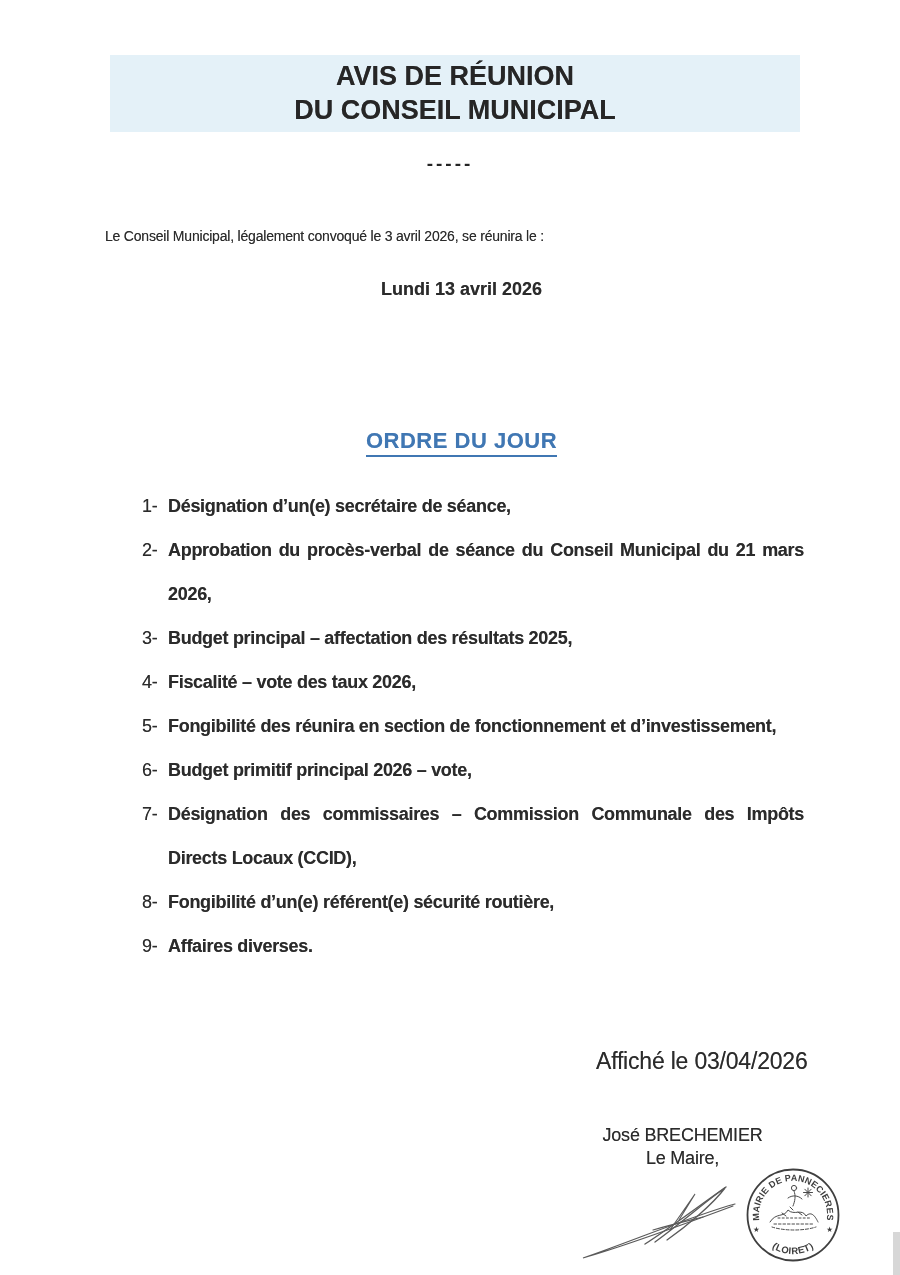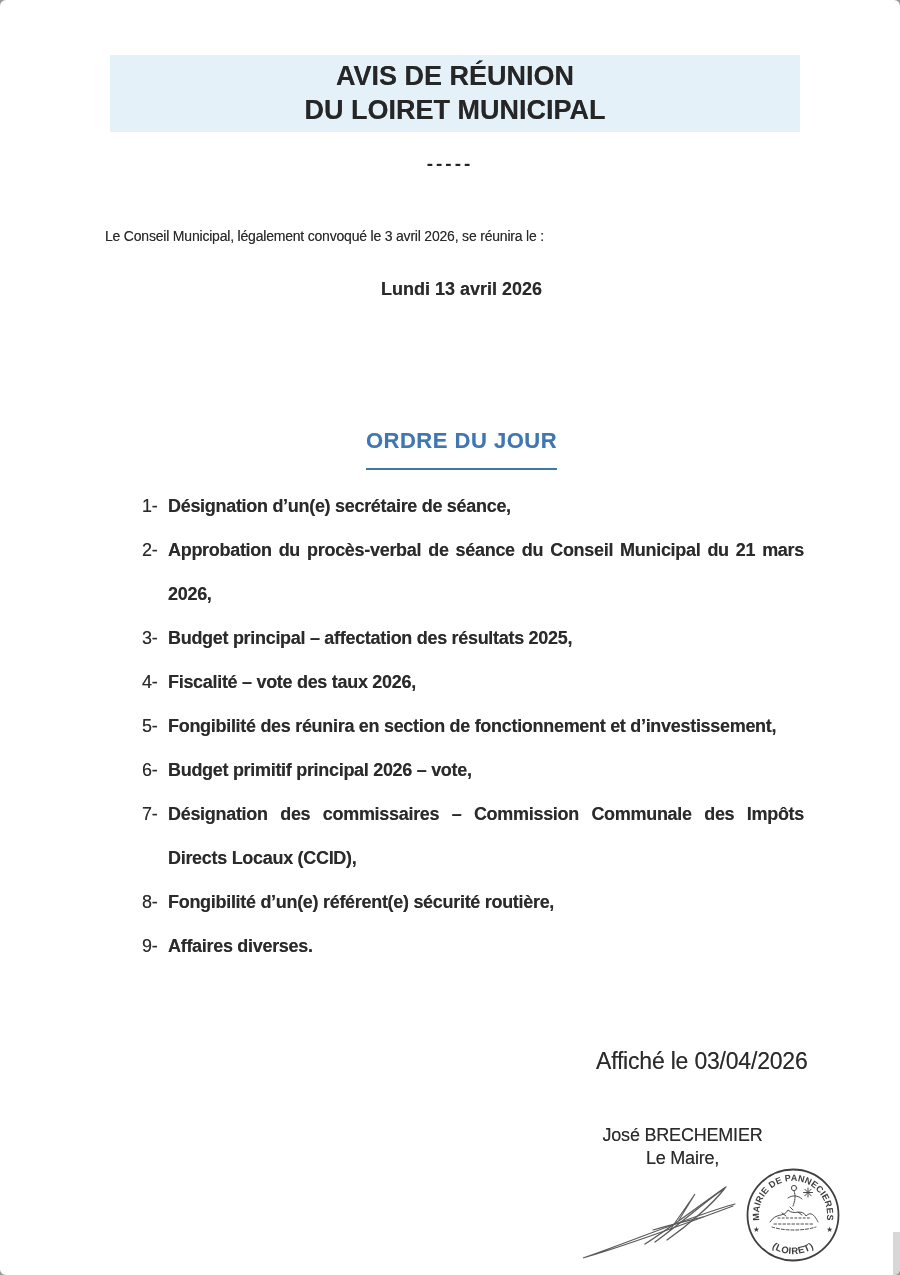--- a/index.html
+++ b/index.html
@@ -4,21 +4,20 @@
 <style>
   html,body{margin:0;padding:0;background:#9a9a9a;}
   .page{
     position:relative;
     width:900px;height:1275px;
     margin:0 auto;
     background:#ffffff;
     font-family:"Liberation Sans", sans-serif;
     color:#2b2b2b;
     overflow:hidden;
-    border-radius:6px;
   }
   .page *{box-sizing:border-box;}
   
   .banner{
     position:absolute;left:110px;top:55px;width:690px;height:77px;
     background:#e4f1f8;
     text-align:center;
     font-weight:bold;font-size:27px;line-height:34px;
     padding-top:4px;
     color:#262626;
@@ -42,21 +41,21 @@
   .date-line{top:279px;}
   .place-line{top:328px;}
   .ordre-wrap{
     position:absolute;left:105px;top:428px;width:713px;text-align:center;
   }
   .ordre{
     display:inline-block;
     font-weight:bold;font-size:22px;
     color:#4077b3;
     border-bottom:2px solid #4077b3;
-    padding-bottom:14px;
+    padding-bottom:1px;
     letter-spacing:0.5px;
     text-shadow:0 0 0.4px rgba(64,119,179,.5);
   }
   
   .agenda{
     position:absolute;left:142px;top:484px;width:662px;
     font-size:18px;letter-spacing:-0.3px;line-height:44px;
     text-shadow:0 0 0.35px rgba(40,40,40,.55);
   }
   .agenda-item{display:flex;}
@@ -81,21 +80,21 @@
     background:#cdcdcd;opacity:.8;
   }
 </style>
 </head>
 <body>
 
 <div class="page">
 
   <div class="banner">
     <div>AVIS DE RÉUNION</div>
-    <div>DU LOIRET MUNICIPAL</div>
+    <div>DU CONSEIL MUNICIPAL</div>
   </div>
 
   <div class="dashes">-----</div>
 
   <p class="intro">Le Conseil Municipal, légalement convoqué le 3 avril 2026, se réunira le :</p>
 
   <div class="center-bold date-line">Lundi 13 avril 2026</div>
 
   <div class="ordre-wrap">
     <span class="ordre">ORDRE DU JOUR</span>

